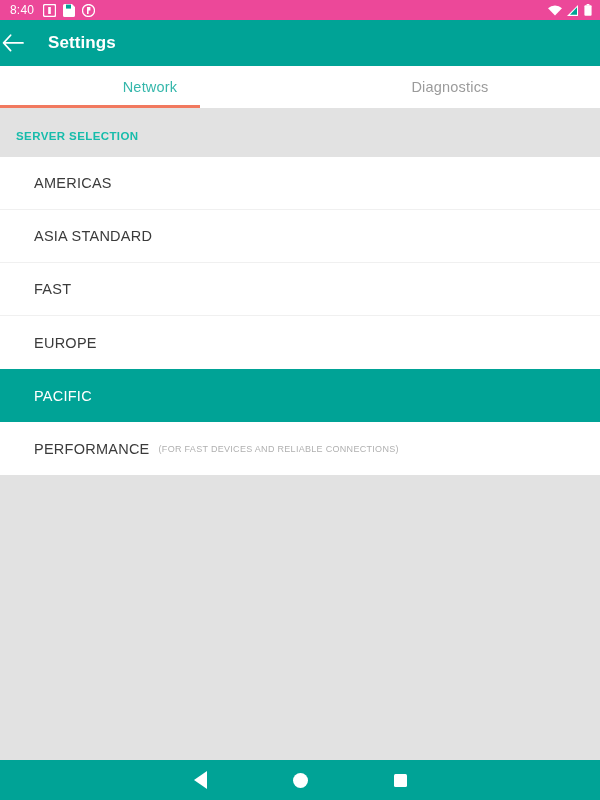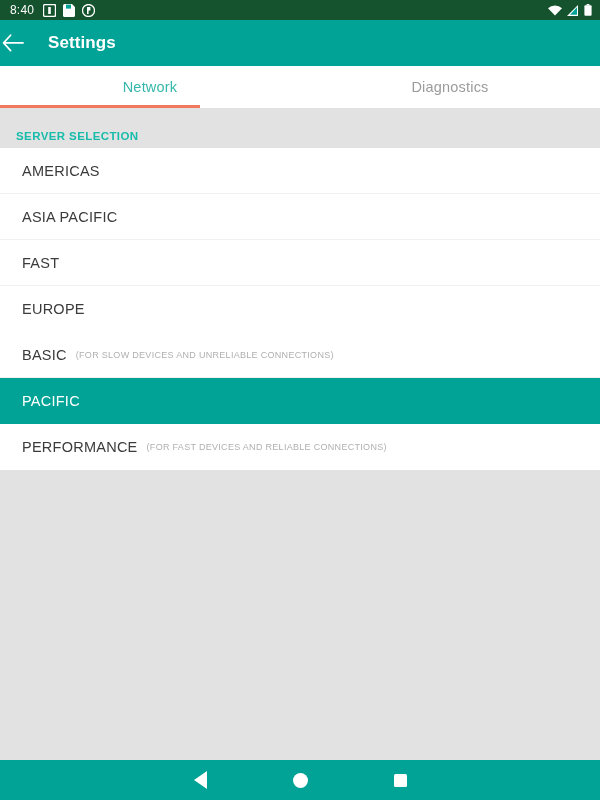--- a/index.html
+++ b/index.html
@@ -18,21 +18,21 @@
     width: 600px;
     height: 800px;
     display: flex;
     flex-direction: column;
     background: #e2e2e2;
   }
 
   
   .status-bar {
     height: 20px;
-    background: #14532d;
+    background: #ec4899;
     display: flex;
     align-items: center;
     padding: 0 8px 0 10px;
     box-sizing: border-box;
     flex: 0 0 auto;
   }
   .status-clock {
     color: #ffffff;
     font-size: 12px;
     letter-spacing: .2px;
@@ -112,31 +112,31 @@
     background: #e2e2e2;
     overflow: hidden;
     position: relative;
   }
   .section-header {
     background: #e2e2e2;
     color: #17bcab;
     font-size: 11.5px;
     font-weight: bold;
     letter-spacing: .4px;
-    padding: 22px 0 6px 16px;
+    padding: 22px 0 15px 16px;
     box-sizing: border-box;
   }
   .list {
     background: #ffffff;
   }
   .row {
-    height: 46px;
-    display: flex;
-    align-items: center;
-    padding-left: 22px;
+    height: 53px;
+    display: flex;
+    align-items: center;
+    padding-left: 34px;
     box-sizing: border-box;
     background: #ffffff;
     border-bottom: 1px solid #f0f0f0;
     cursor: pointer;
   }
   .row:last-child { border-bottom: none; }
   .row .label {
     font-size: 14.5px;
     color: #3b3b3b;
     letter-spacing: .25px;
@@ -242,35 +242,31 @@
   </div>
 
   <div class="content">
 
     <div class="section-header">SERVER SELECTION</div>
     <div class="list">
       <div class="row">
         <span class="label">AMERICAS</span>
       </div>
       <div class="row">
-        <span class="label">ASIA PACIFIC</span>
+        <span class="label">ASIA STANDARD</span>
       </div>
       <div class="row">
         <span class="label">FAST</span>
       </div>
       <div class="row">
         <span class="label">EUROPE</span>
       </div>
     </div>
 
     <div class="list">
-      <div class="row">
-        <span class="label">BASIC</span>
-        <span class="hint">(FOR SLOW DEVICES AND UNRELIABLE CONNECTIONS)</span>
-      </div>
       <div class="row selected">
         <span class="label">PACIFIC</span>
       </div>
       <div class="row">
         <span class="label">PERFORMANCE</span>
         <span class="hint">(FOR FAST DEVICES AND RELIABLE CONNECTIONS)</span>
       </div>
     </div>
 
     <div class="filler"></div>

